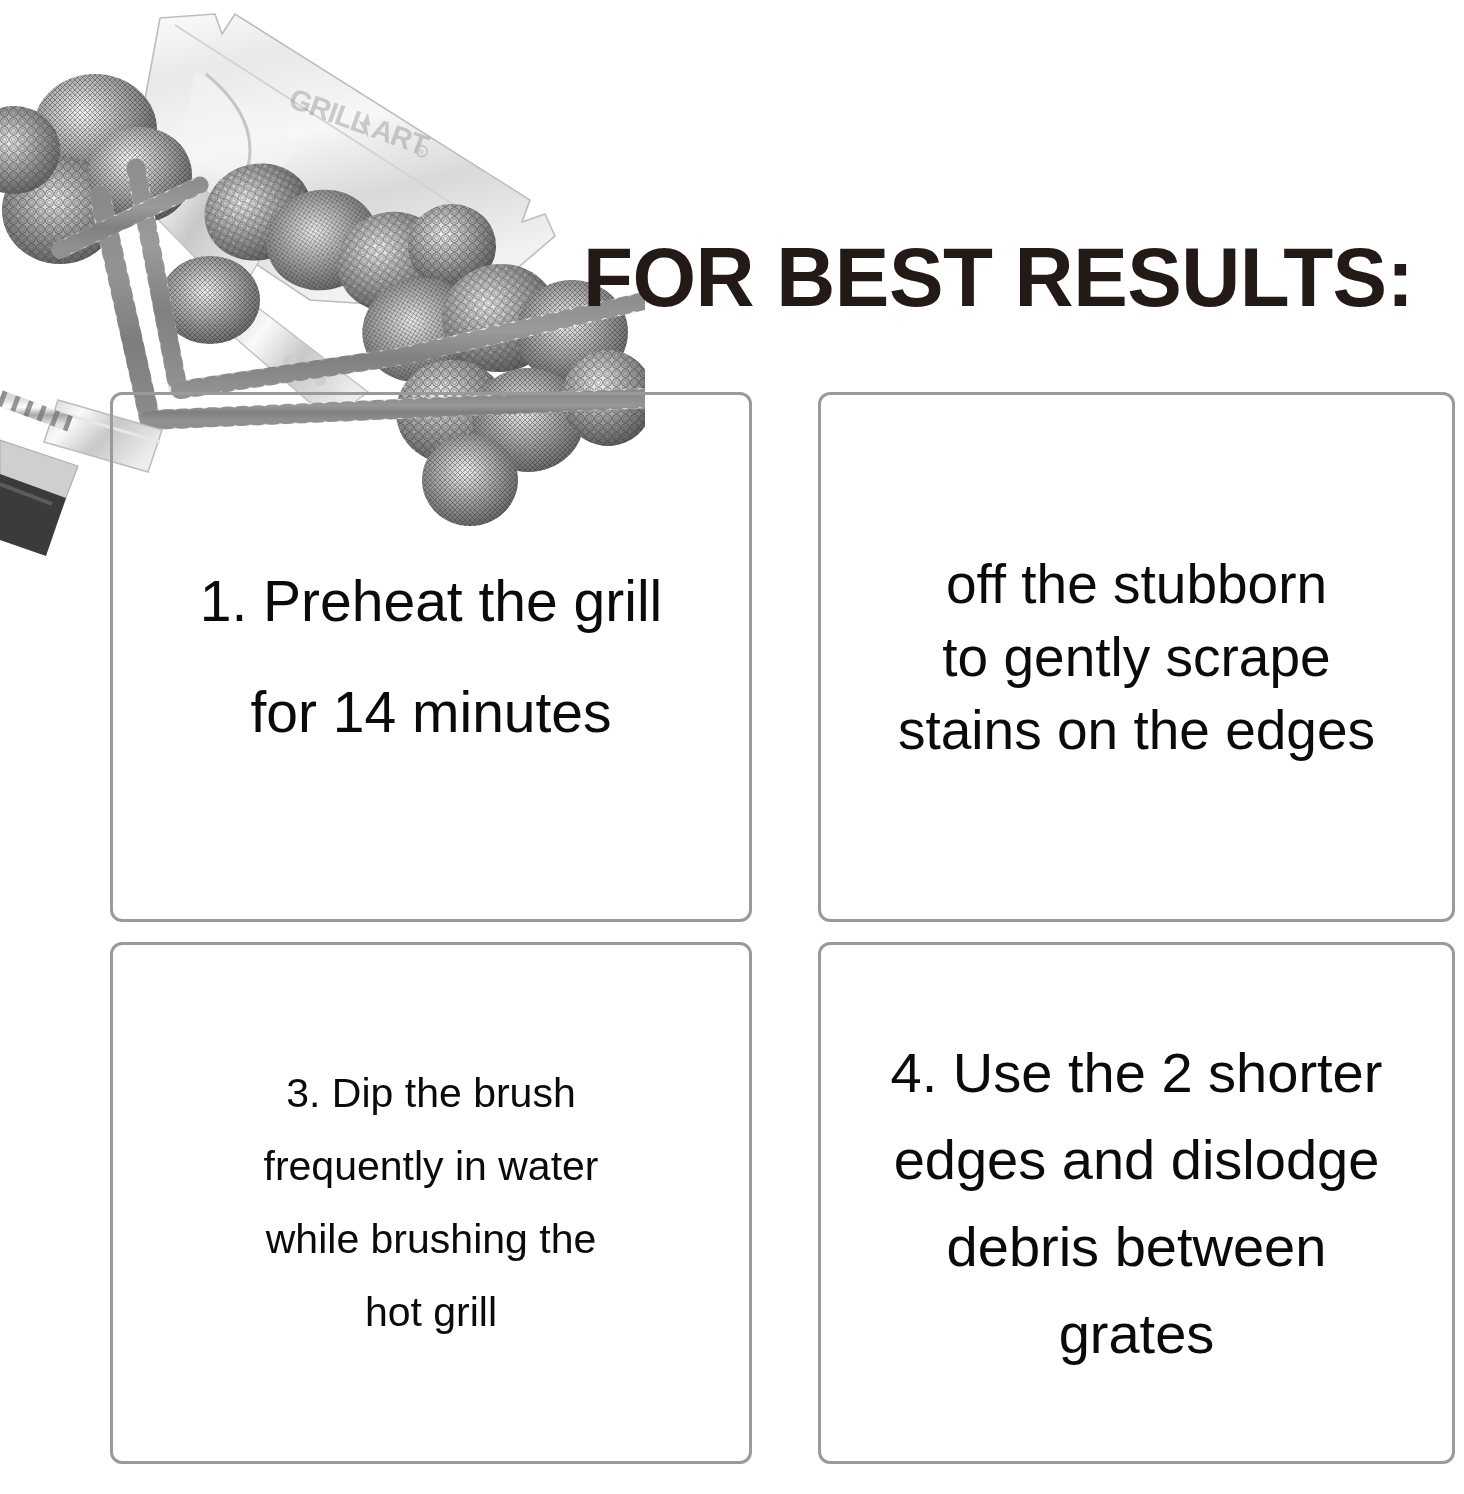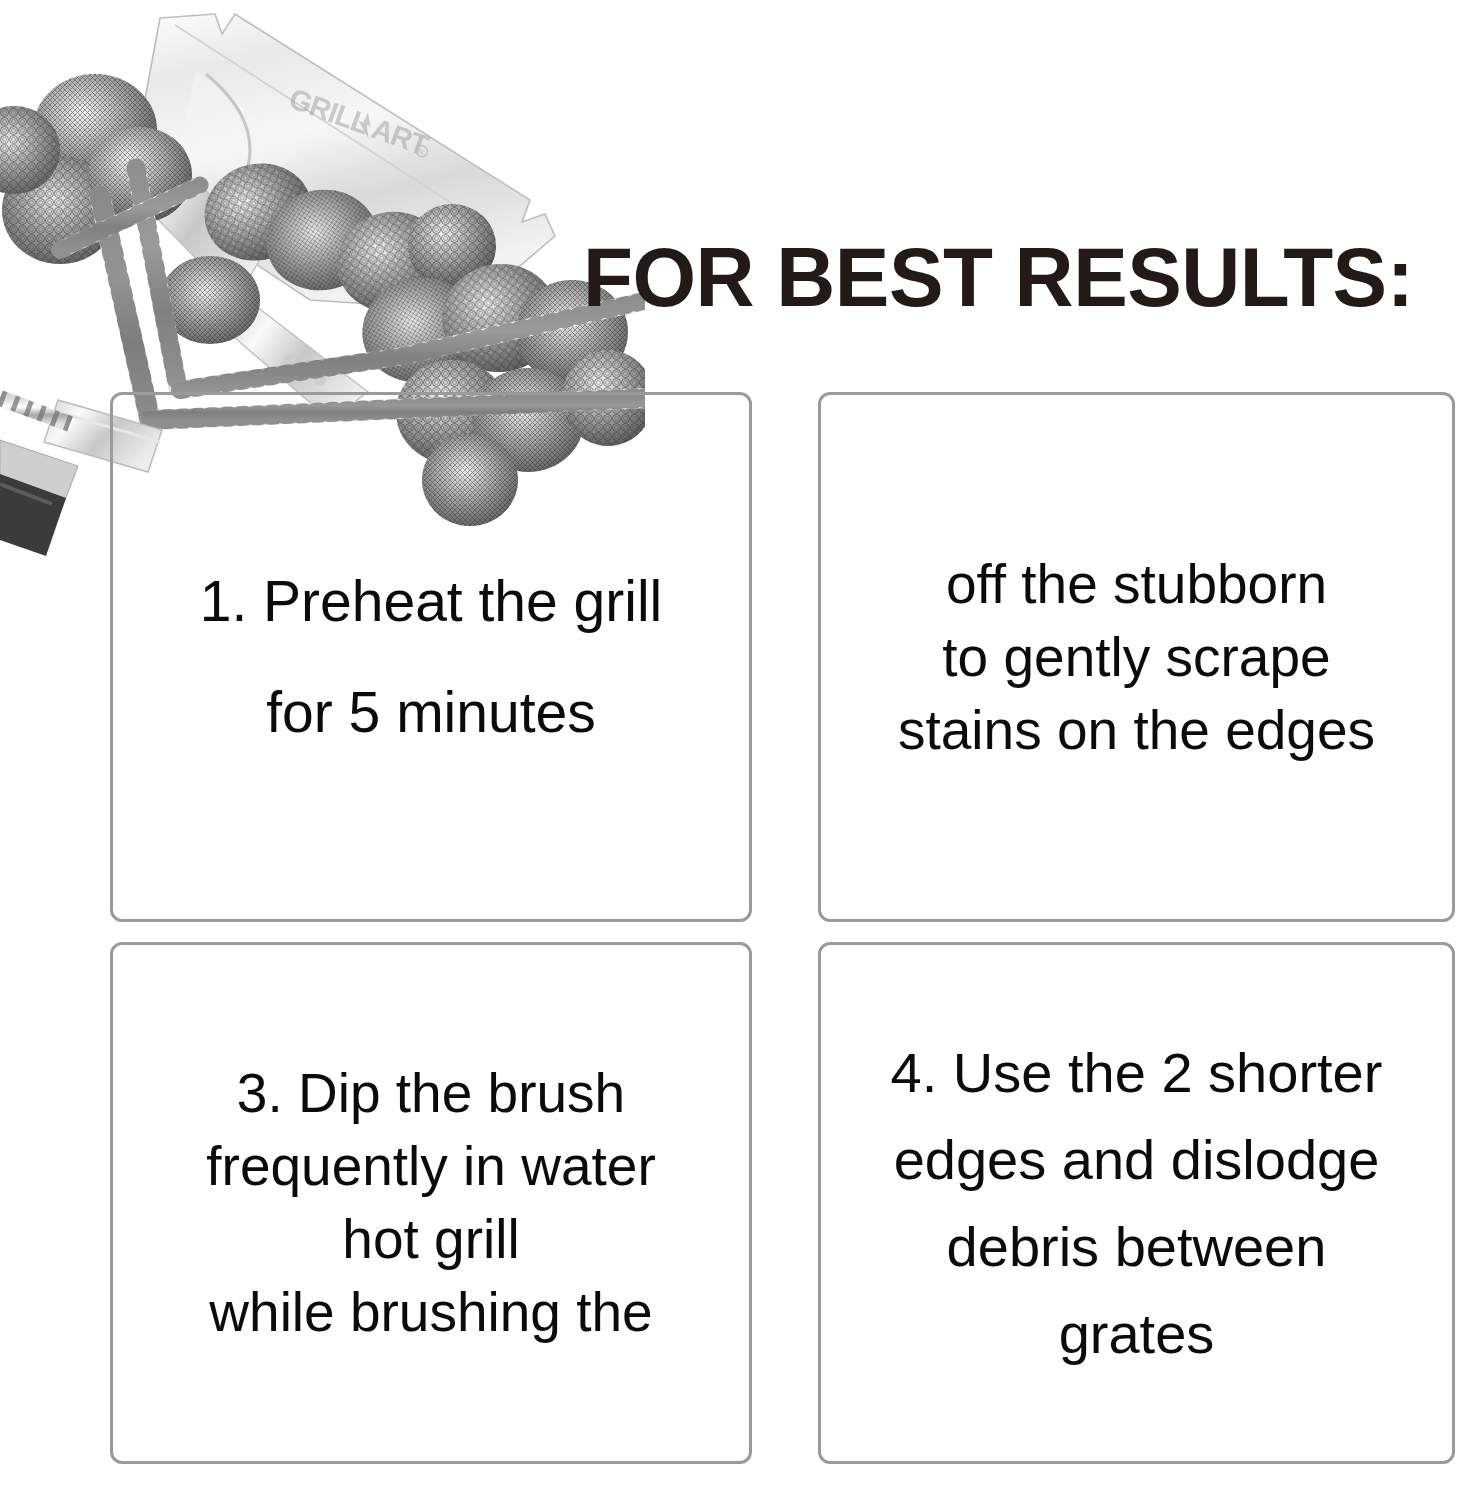--- a/index.html
+++ b/index.html
@@ -69,21 +69,21 @@
     text-align: center;
     color: #0b0b0b;
     font-family: "Liberation Sans", sans-serif;
     font-weight: normal;
     padding: 0 18px;
   }
   
   .step-text.s1 { font-size: 57px; line-height: 111px; }
   
   .step-text.s2 { font-size: 55px; line-height: 73px; }
-  .step-text.s3 { font-size: 55px; line-height: 73px; }
+  .step-text.s3 { font-size: 41px; line-height: 73px; }
   .step-text.s4 { font-size: 56px; line-height: 87px; }
 
   .step-line { display: block; white-space: nowrap; }
 </style>
 </head>
 <body>
 
 <div class="product-photo">
   <svg width="645" height="565" viewBox="0 0 645 565" xmlns="http://www.w3.org/2000/svg">
     <defs>
@@ -228,38 +228,38 @@
   </svg>
 </div>
 
 <h1 class="page-title">FOR BEST RESULTS:</h1>
 
 <div class="steps-grid">
 
   <div class="step-box col1 row1">
     <div class="step-text s1">
       <span class="step-line">1. Preheat the grill</span>
-      <span class="step-line">for 5 minutes</span>
+      <span class="step-line">for 14 minutes</span>
     </div>
   </div>
 
   <div class="step-box col2 row1">
     <div class="step-text s2">
       <span class="step-line">off the stubborn</span>
       <span class="step-line">to gently scrape</span>
       <span class="step-line">stains on the edges</span>
     </div>
   </div>
 
   <div class="step-box col1 row2">
     <div class="step-text s3">
       <span class="step-line">3. Dip the brush</span>
       <span class="step-line">frequently in water</span>
+      <span class="step-line">while brushing the</span>
       <span class="step-line">hot grill</span>
-      <span class="step-line">while brushing the</span>
     </div>
   </div>
 
   <div class="step-box col2 row2">
     <div class="step-text s4">
       <span class="step-line">4. Use the 2 shorter</span>
       <span class="step-line">edges and dislodge</span>
       <span class="step-line">debris between</span>
       <span class="step-line">grates</span>
     </div>

